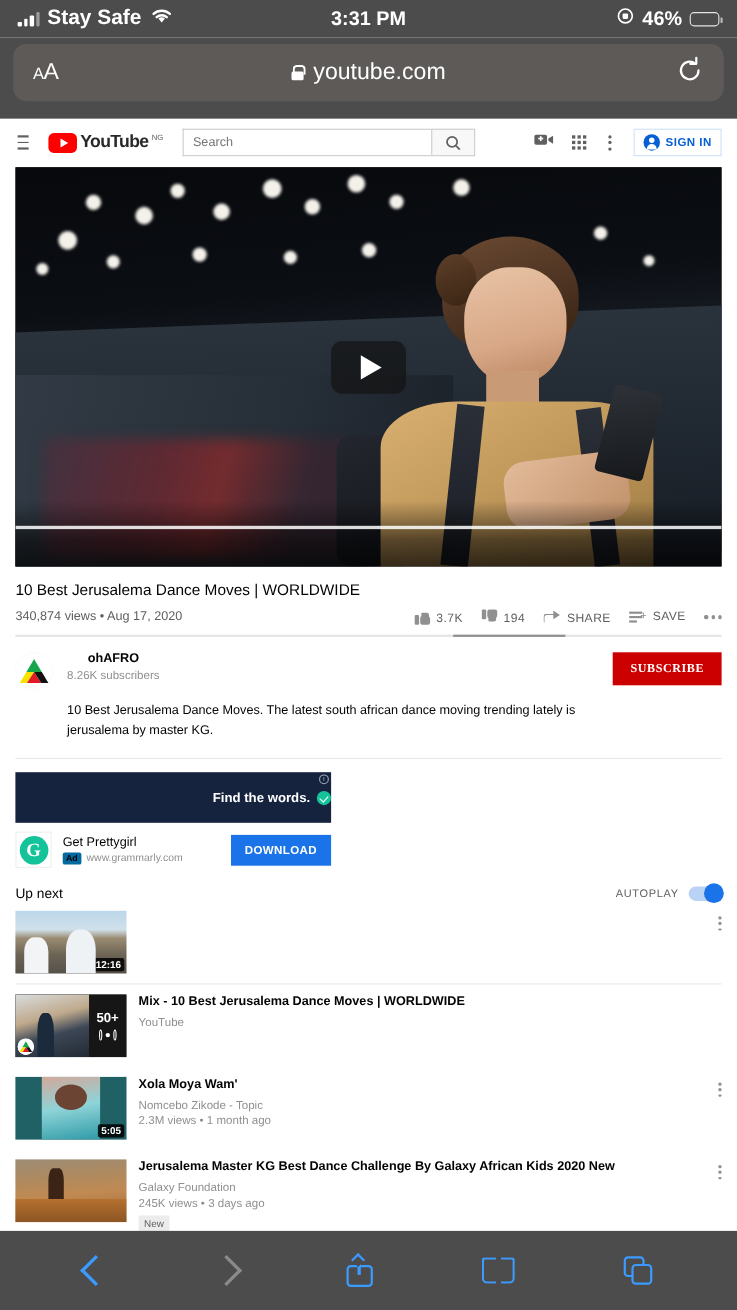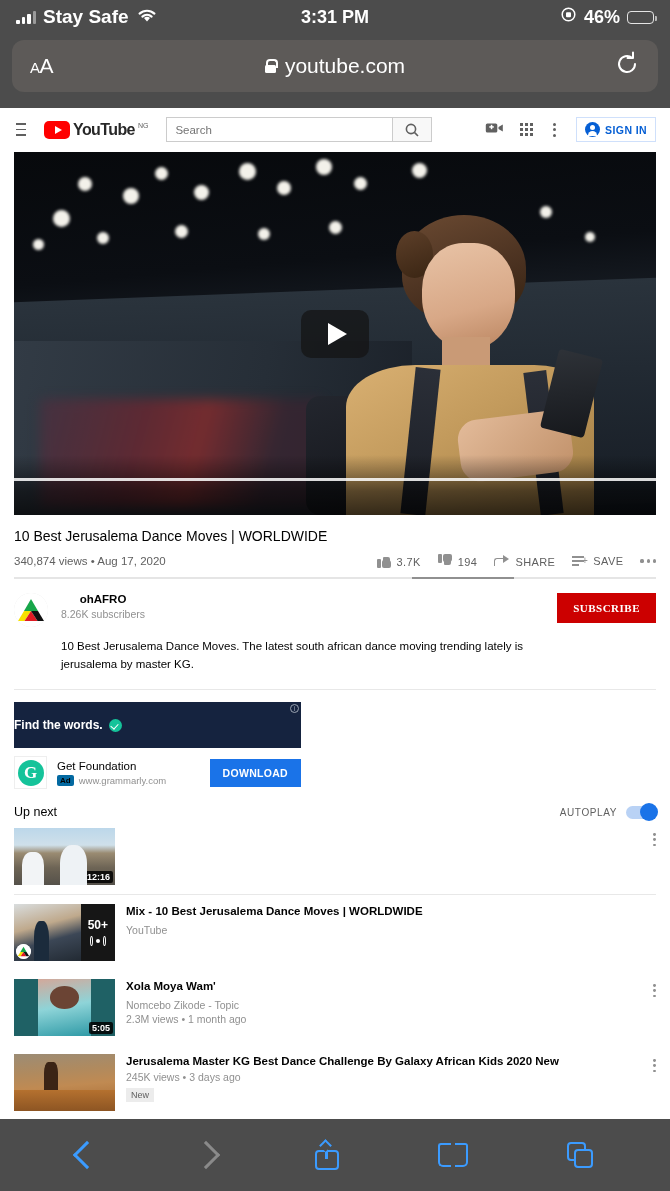--- a/index.html
+++ b/index.html
@@ -182,21 +182,21 @@
   .subscribe{
     margin-left:auto;background:#cc0000;color:#fff;border:none;
     font-size:11px;font-weight:bold;letter-spacing:.5px;padding:9px 16px;
     font-family:Liberation Serif, serif;
   }
   .desc{margin:10px 14px 0 61px;font-size:11.5px;color:#030303;line-height:18px;max-width:520px;}
   .hr{height:1px;background:#e8e8e8;margin:16px 14px 0;}
 
   
   .ad{margin:12px 14px 0;width:287px;}
-  .ad-banner{height:46px;background:#15233f;position:relative;display:flex;align-items:center;justify-content:flex-start;}
+  .ad-banner{height:46px;background:#15233f;position:relative;display:flex;align-items:center;justify-content:flex-end;}
   .ad-banner-text{color:#fff;font-size:12px;font-weight:bold;display:flex;align-items:center;gap:6px;}
   .ad-check{width:13px;height:13px;border-radius:50%;background:#15c39a;position:relative;}
   .ad-check::after{content:"";position:absolute;left:3.5px;top:3px;width:4px;height:6px;border:solid #fff;border-width:0 1.6px 1.6px 0;transform:rotate(42deg);}
   .ad-info{position:absolute;right:2px;top:2px;width:9px;height:9px;border:1px solid #9aa3b0;border-radius:50%;font-size:7px;color:#9aa3b0;text-align:center;line-height:7px;}
   .ad-body{display:flex;align-items:center;padding:8px 0 0;}
   .ad-logo{width:33px;height:33px;background:#fff;border:1px solid #eee;display:flex;align-items:center;justify-content:center;}
   .ad-g{width:26px;height:26px;border-radius:50%;background:#15c39a;color:#fff;font-size:17px;font-weight:bold;display:flex;align-items:center;justify-content:center;font-family:"Liberation Serif",serif;}
   .ad-txt{margin-left:10px;}
   .ad-title{font-size:11.5px;color:#030303;}
   .ad-url-row{display:flex;align-items:center;gap:5px;margin-top:3px;}
@@ -474,21 +474,21 @@
         <span>Find the words.</span>
         <span class="ad-check"></span>
       </span>
       <span class="ad-info">i</span>
     </div>
     <div class="ad-body">
       <div class="ad-logo">
         <span class="ad-g">G</span>
       </div>
       <div class="ad-txt">
-        <div class="ad-title">Get Foundation</div>
+        <div class="ad-title">Get Prettygirl</div>
         <div class="ad-url-row">
           <span class="ad-badge">Ad</span>
           <span class="ad-url">www.grammarly.com</span>
         </div>
       </div>
       <button class="ad-dl">DOWNLOAD</button>
     </div>
   </div>
 
   <div class="upnext-head">
@@ -556,20 +556,21 @@
           <i></i>
         </span>
     </div>
 
     <div class="vitem">
       <div class="vthumb t4">
         <span class="vdur">12:33</span>
       </div>
       <div class="vinfo">
         <div class="vtitle">Jerusalema Master KG Best Dance Challenge By Galaxy African Kids 2020 New</div>
+        <div class="vchan">Galaxy Foundation</div>
         <div class="vstats">245K views • 3 days ago</div>
         <div class="newbadge">New</div>
       </div>
       <span class="vkebab">
           <i></i>
           <i></i>
           <i></i>
         </span>
     </div>
 

